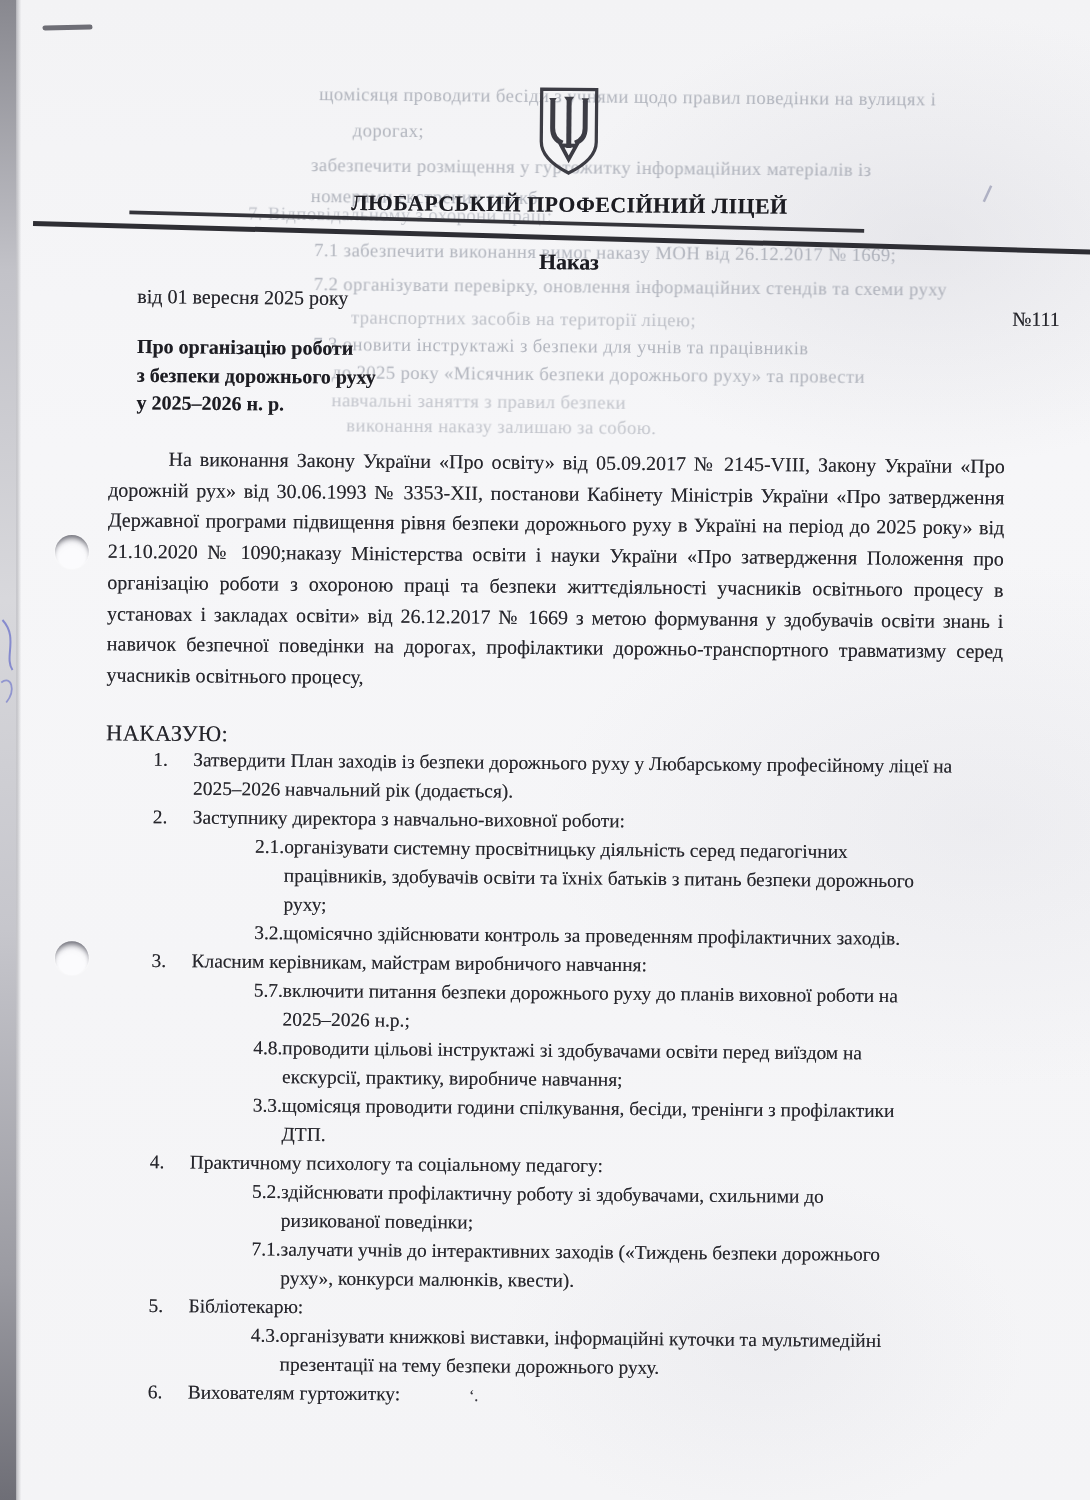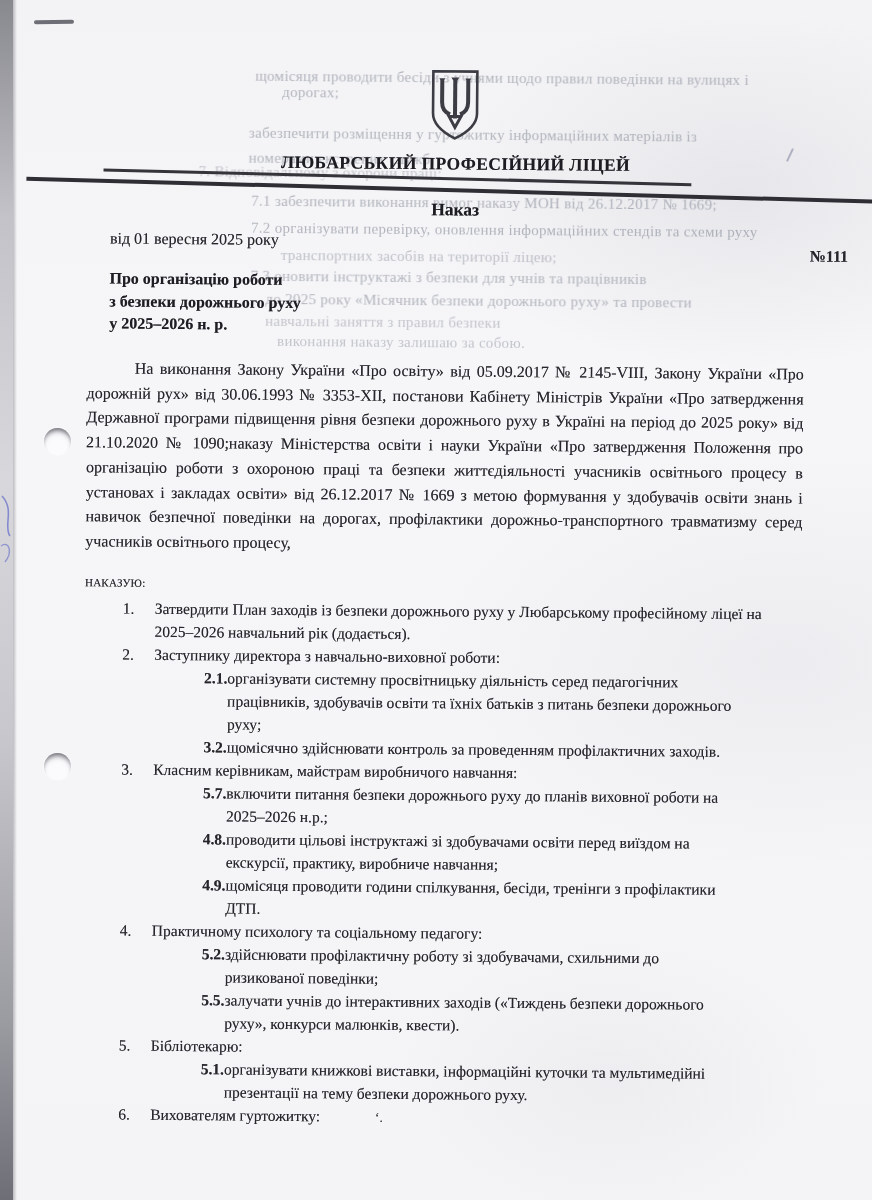--- a/index.html
+++ b/index.html
@@ -31,31 +31,31 @@
   .bleed{position:absolute;color:#7b818f;opacity:.55;font-size:15px;white-space:nowrap;filter:blur(.4px);letter-spacing:.3px;}
 
   .emblem{position:absolute;left:430px;top:66px;width:52px;height:72px;}
   .inst{position:absolute;left:0;top:150px;width:872px;padding-left:42px;box-sizing:border-box;
     text-align:center;font-weight:bold;font-size:17.5px;letter-spacing:.4px;color:#1c1c22;}
   .rule1{position:absolute;left:105px;top:168px;width:588px;height:3px;background:#34343a;transform:rotate(.95deg);transform-origin:left center;}
   .rule2{position:absolute;left:28px;top:177px;width:848px;height:3.5px;background:#2e2e34;transform:rotate(1.05deg);transform-origin:left center;}
   .nakaz{position:absolute;left:0;top:196px;width:872px;padding-left:42px;box-sizing:border-box;
     text-align:center;font-weight:bold;font-size:17.5px;color:#1c1c22;}
   .dateline{position:absolute;left:112px;top:229px;font-size:16px;}
-  .docnum{position:absolute;left:812px;top:241px;font-size:16px;font-weight:bold;}
+  .docnum{position:absolute;left:812px;top:241px;font-size:16px;}
   .subject{position:absolute;left:112px;top:267px;font-weight:bold;font-size:16px;line-height:22.5px;color:#1d1d23;}
   .preamble{position:absolute;left:90px;top:356px;width:717px;font-size:16px;line-height:24.7px;
     text-align:justify;text-indent:48px;}
-  .orderword{position:absolute;left:90px;top:576px;font-size:11px;letter-spacing:.3px;}
+  .orderword{position:absolute;left:90px;top:576px;font-size:18px;letter-spacing:.3px;}
   .list{position:absolute;left:128px;top:596px;width:672px;font-size:15.5px;line-height:23px;}
   .li{display:flex;}
   .li .num{flex:0 0 32px;}
   .li .txt{width:625px;}
   .sub{display:flex;margin-left:82px;width:543px;}
-  .sub .num{flex:0 0 auto;white-space:pre;font-weight:bold;}
+  .sub .num{flex:0 0 auto;white-space:pre;}
   .sub .txt{width:510px;}
   .stray{margin-left:55px;font-size:13px;color:#3a3a42;}
   .doc .t{text-shadow:0 0 .5px rgba(40,40,46,.55);}
 </style>
 </head>
 <body>
 
 <div class="scan">
 
   <div class="edge-strip"></div>
@@ -65,21 +65,21 @@
   <div class="hole h1"></div>
   <div class="hole h2"></div>
   <svg class="scribble" width="16" height="80" viewBox="0 0 16 80">
     <path d="M2,4 C15,18 3,34 10,44" fill="none" stroke="#5a63c8" stroke-width="1.6" opacity=".65"></path>
     <path d="M1,54 C9,48 13,60 5,70" fill="none" stroke="#5a63c8" stroke-width="1.4" opacity=".55"></path>
   </svg>
 
   <div class="doc">
 
     <div class="bleed" style="left:256px;top:66px">щомісяця проводити бесіди з учнями щодо правил поведінки на вулицях і</div>
-    <div class="bleed" style="left:283px;top:82px">дорогах;</div>
+    <div class="bleed" style="left:283px;top:95px">дорогах;</div>
     <div class="bleed" style="left:250px;top:123px">забезпечити розміщення у гуртожитку інформаційних матеріалів із</div>
     <div class="bleed" style="left:250px;top:148px">номерами екстрених служб.</div>
     <div class="bleed" style="left:200px;top:162px;opacity:.4">7. Відповідальному з охорони праці:</div>
     <div class="bleed" style="left:253px;top:191px">7.1 забезпечити виконання вимог наказу МОН від 26.12.2017 № 1669;</div>
     <div class="bleed" style="left:253px;top:218px">7.2 організувати перевірку, оновлення інформаційних стендів та схеми руху</div>
     <div class="bleed" style="left:283px;top:245px;opacity:.45">транспортних засобів на території ліцею;</div>
     <div class="bleed" style="left:253px;top:266px">7.3 оновити інструктажі з безпеки для учнів та працівників</div>
     <div class="bleed" style="left:268px;top:289px">до 2025 року «Місячник безпеки дорожнього руху» та провести</div>
     <div class="bleed" style="left:268px;top:311px;opacity:.42">навчальні заняття з правил безпеки</div>
     <div class="bleed" style="left:280px;top:331px;opacity:.42">виконання наказу залишаю за собою.</div>
@@ -140,43 +140,43 @@
       </div>
       <div class="sub">
         <span class="num t">5.7.</span>
         <span class="txt t">включити питання безпеки дорожнього руху до планів виховної роботи на 2025–2026 н.р.;</span>
       </div>
       <div class="sub">
         <span class="num t">4.8.</span>
         <span class="txt t">проводити цільові інструктажі зі здобувачами освіти перед виїздом на екскурсії, практику, виробниче навчання;</span>
       </div>
       <div class="sub">
-        <span class="num t">4.9.</span>
+        <span class="num t">3.3.</span>
         <span class="txt t">щомісяця проводити години спілкування, бесіди, тренінги з профілактики ДТП.</span>
       </div>
 
       <div class="li">
         <span class="num t">4.</span>
         <span class="txt t">Практичному психологу та соціальному педагогу:</span>
       </div>
       <div class="sub">
         <span class="num t">5.2.</span>
         <span class="txt t">здійснювати профілактичну роботу зі здобувачами, схильними до ризикованої поведінки;</span>
       </div>
       <div class="sub">
-        <span class="num t">5.5.</span>
+        <span class="num t">7.1.</span>
         <span class="txt t">залучати учнів до інтерактивних заходів («Тиждень безпеки дорожнього руху», конкурси малюнків, квести).</span>
       </div>
 
       <div class="li">
         <span class="num t">5.</span>
         <span class="txt t">Бібліотекарю:</span>
       </div>
       <div class="sub">
-        <span class="num t">5.1.</span>
+        <span class="num t">4.3.</span>
         <span class="txt t">організувати книжкові виставки, інформаційні куточки та мультимедійні презентації на тему безпеки дорожнього руху.</span>
       </div>
 
       <div class="li">
         <span class="num t">6.</span>
         <span class="txt t">
           <span>Вихователям гуртожитку:</span><span class="stray">ʻ.</span>
         </span>
       </div>
 

